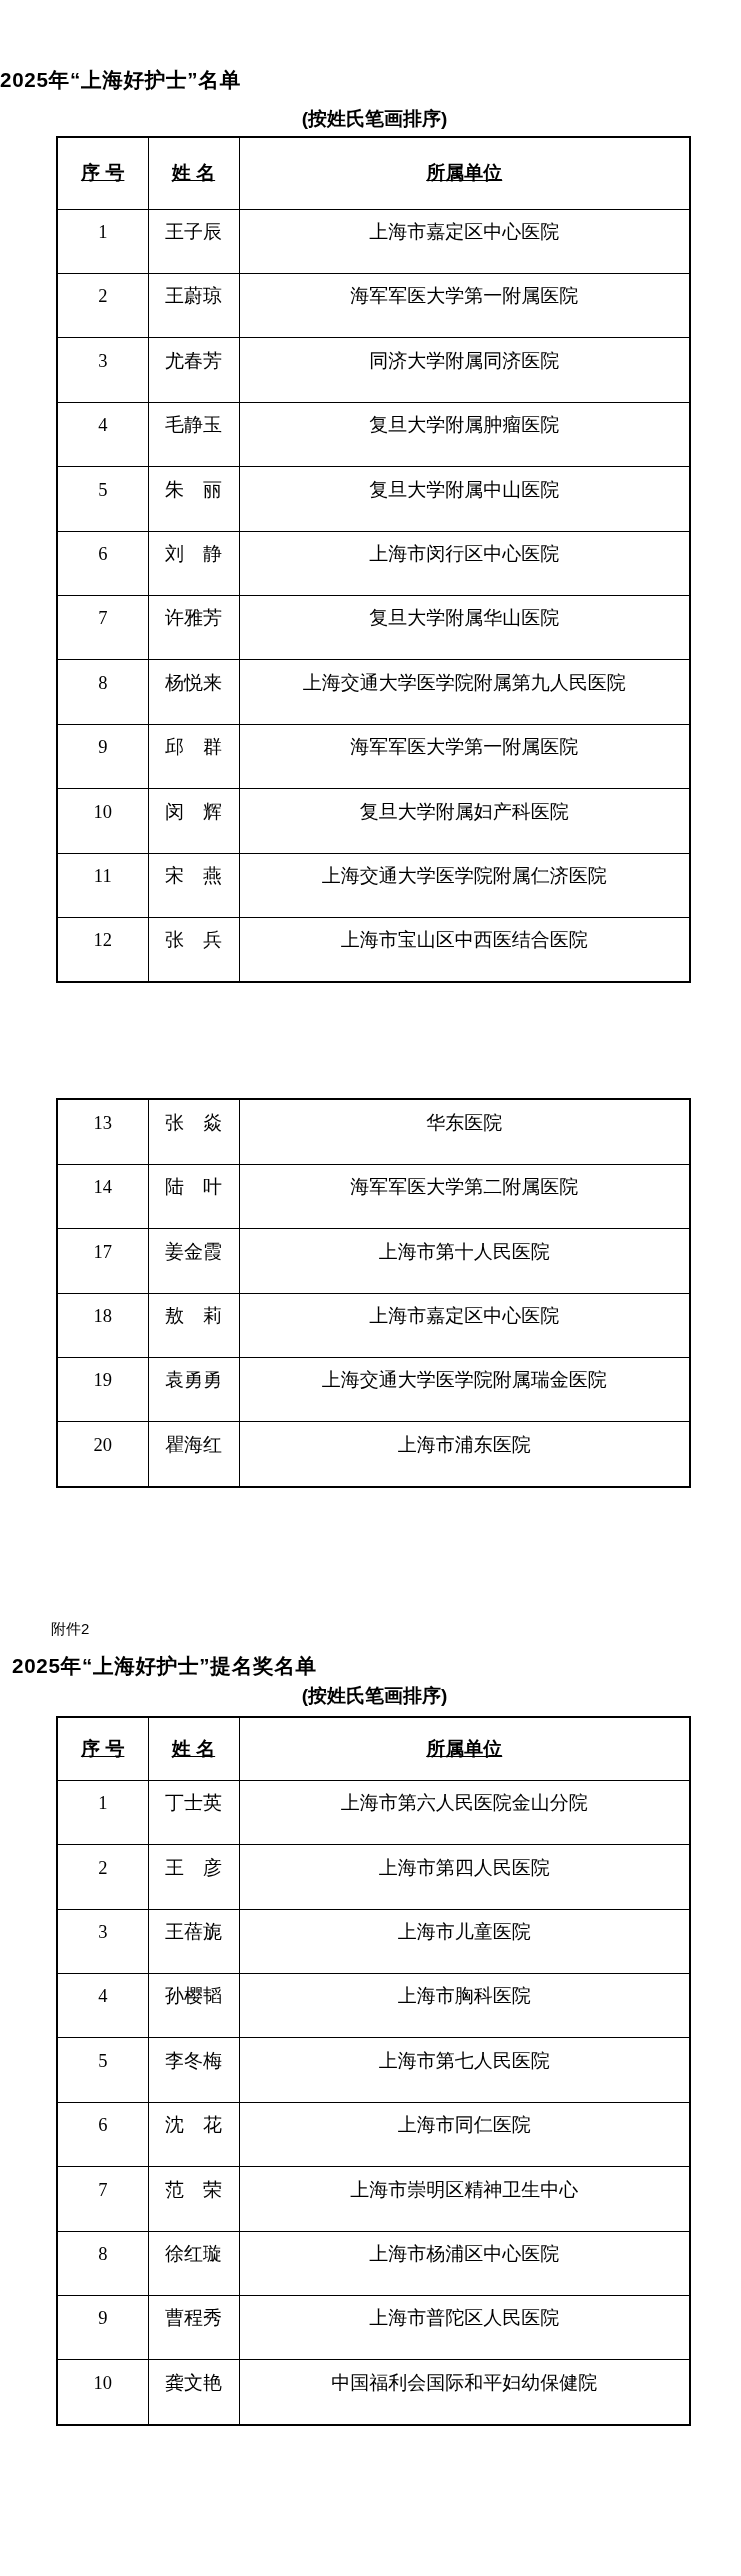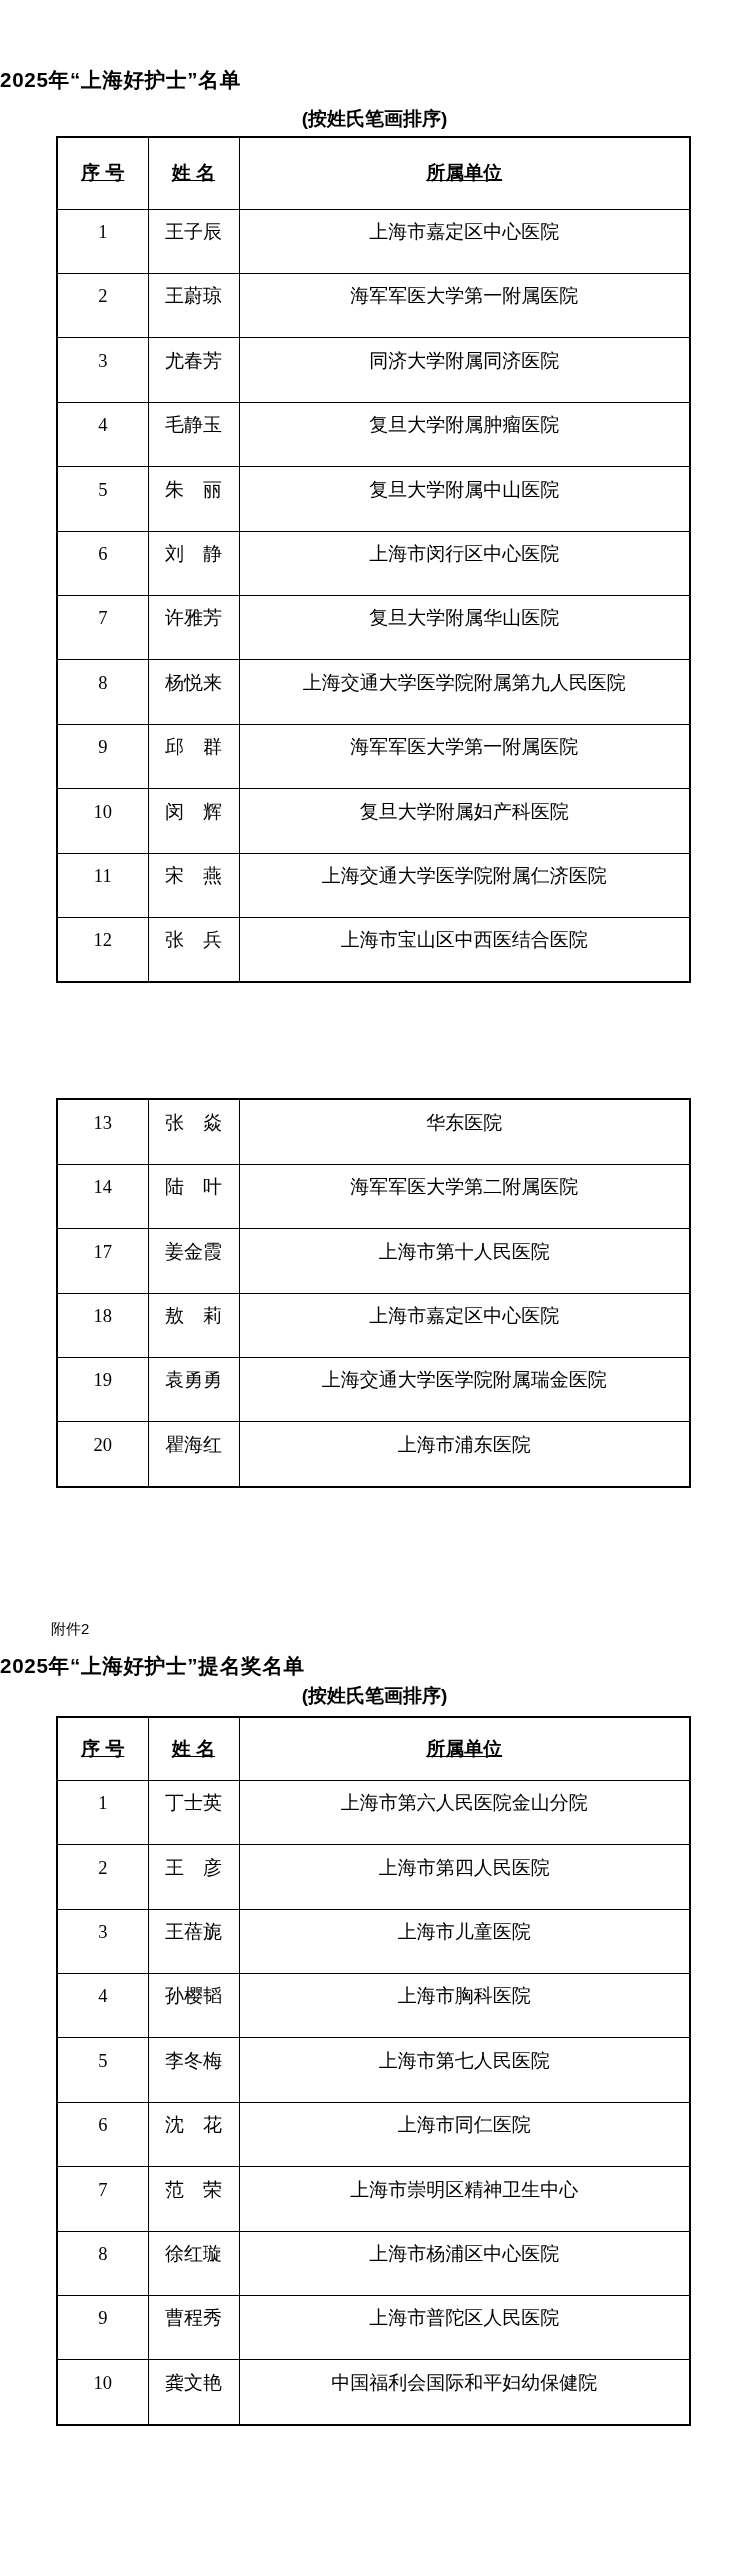--- a/index.html
+++ b/index.html
@@ -30,21 +30,21 @@
   }
   .title-1 { margin-top: 67px; }
   .subtitle-1 { margin-top: 16.5px; }
   .attach-label {
     margin-top: 132px;
     margin-left: 51px;
     font-size: 15px;
     line-height: 18px;
     font-weight: normal;
   }
-  .title-2 { margin-top: 15px; }
+  .title-2 { margin-top: 15px; padding-left: 12px; }
   .subtitle-2 { margin-top: 8.2px; }
 
   table.roster {
     border-collapse: collapse;
     table-layout: fixed;
     width: 633px;
     margin-left: 56px;
     border: 2.1px solid #000000;
   }
   table.t1a { margin-top: 8.2px; }

